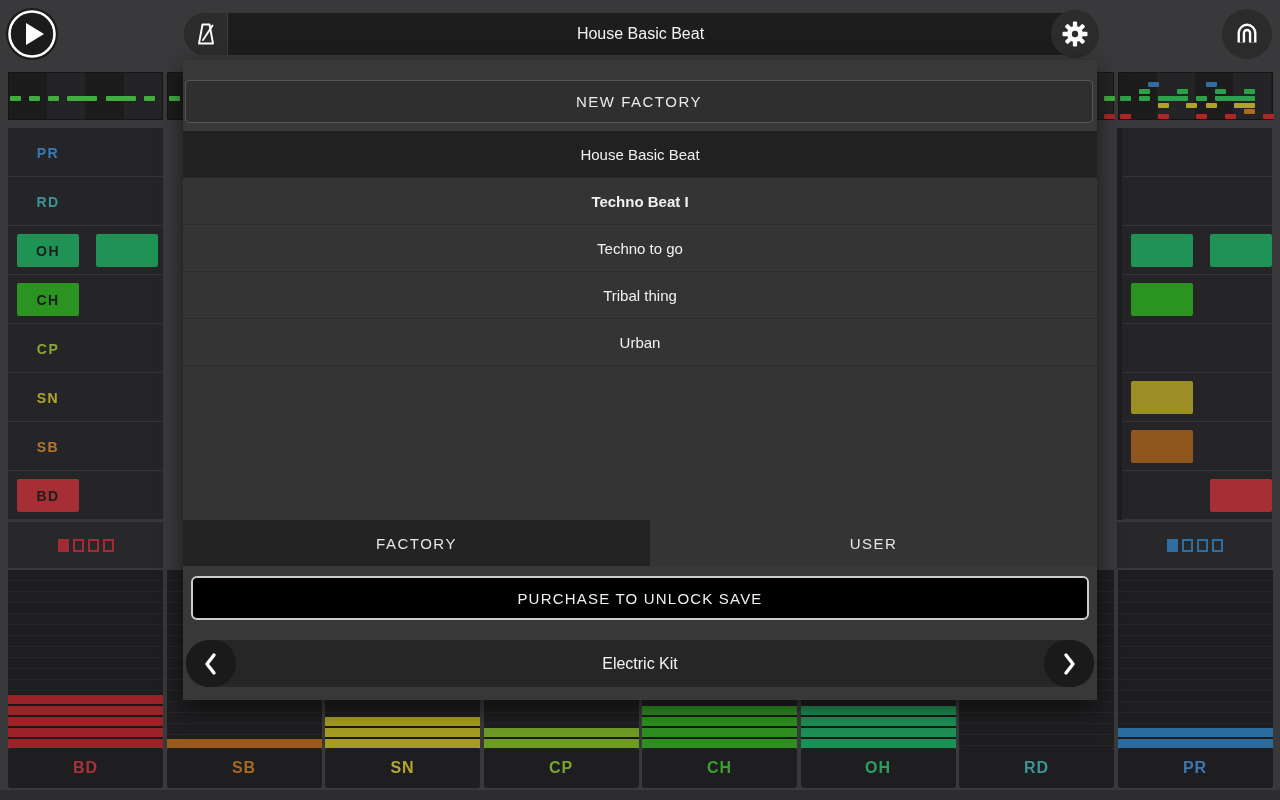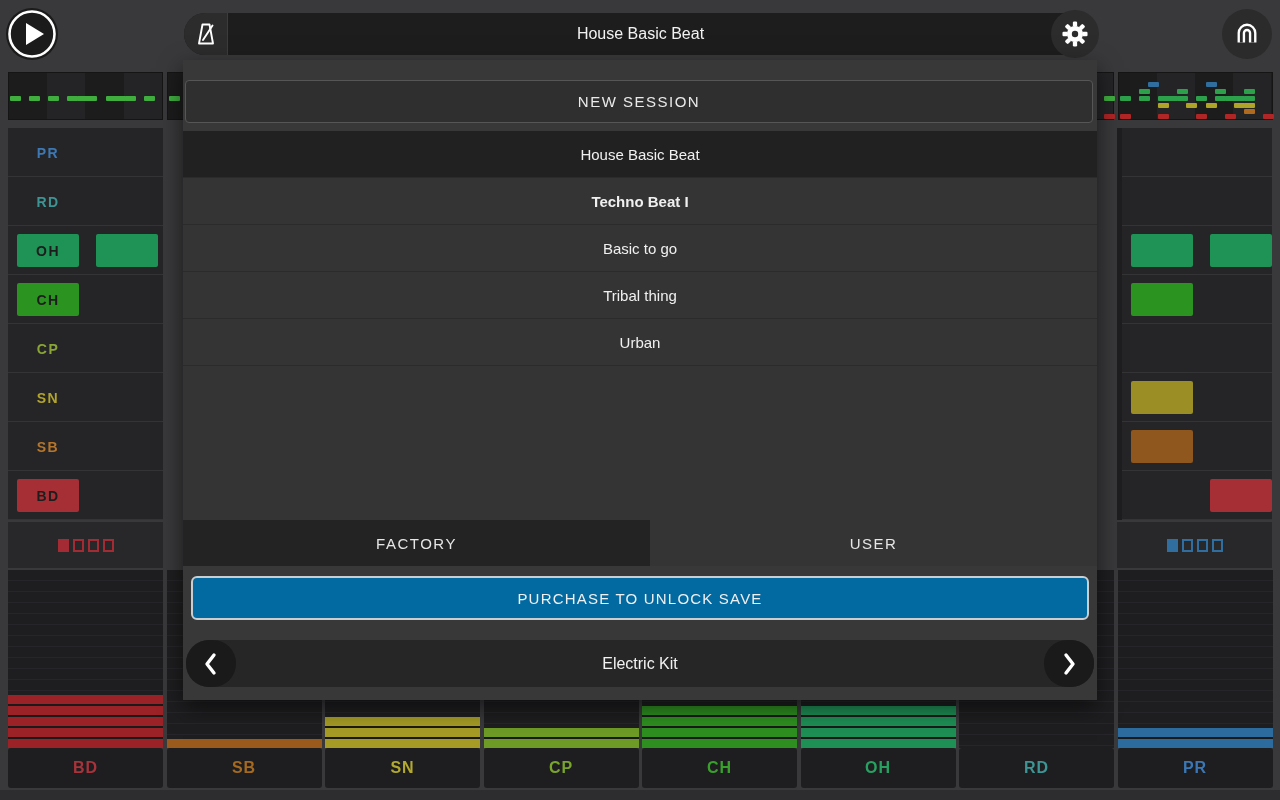--- a/index.html
+++ b/index.html
@@ -51,21 +51,21 @@
                border-radius:4px;display:flex;align-items:center;justify-content:center;font-size:15px;
                letter-spacing:1.5px;color:#eaeaea;cursor:pointer;}
   #session-list{left:0;top:71px;width:914px;height:389px;background:#343434;}
   .session-row{position:absolute;left:0;width:100%;height:47px;border-bottom:1px solid #2b2b2b;
                display:flex;align-items:center;justify-content:center;font-size:15px;color:#f0f0f0;cursor:pointer;}
   .session-row.selected{background:#212121;}
   #tab-bar{left:0;top:460px;width:914px;height:46px;background:#343434;}
   .tab{position:absolute;top:0;height:46px;display:flex;align-items:center;justify-content:center;
        font-size:15px;letter-spacing:1.5px;color:#e6e6e6;cursor:pointer;}
   .tab.active{background:#232323;}
-  #purchase-btn{left:8px;top:516px;width:898px;height:44px;background:#0369a1;border:2px solid #c9ced1;
+  #purchase-btn{left:8px;top:516px;width:898px;height:44px;background:#000000;border:2px solid #c9ced1;
                 border-radius:6px;display:flex;align-items:center;justify-content:center;font-size:15px;
                 letter-spacing:1.2px;color:#f0f0f0;cursor:pointer;}
   #kit-selector{left:3px;top:580px;width:908px;height:47px;background:#262626;border-radius:23px;}
   .kit-cap{position:absolute;top:0;width:50px;height:47px;background:#1a1a1a;border-radius:23px;
            display:flex;align-items:center;justify-content:center;cursor:pointer;}
   #kit-name{position:absolute;left:50px;right:50px;top:0;height:47px;display:flex;align-items:center;
             justify-content:center;font-size:16px;color:#f2f2f2;}
 </style>
 </head>
 <body>
@@ -328,25 +328,25 @@
       <div class="abs fader-col" style="left: 959px; width: 155px;"></div>
       <div class="abs fader-label-cell" style="left: 959px; width: 155px; color: rgb(61, 149, 149);">RD</div>
       <div class="abs fader-col" style="left: 1117.5px; width: 155px;">
         <div class="fader-fill" style="height: 20px; background: repeating-linear-gradient(to top, rgb(44, 107, 158) 0px, rgb(44, 107, 158) 9px, rgb(26, 26, 26) 9px, rgb(26, 26, 26) 11px);"></div>
       </div>
       <div class="abs fader-label-cell" style="left: 1117.5px; width: 155px; color: rgb(59, 119, 181);">PR</div>
     </div>
   <div class="abs" id="bottom-strip"></div>
 
   <div class="abs" id="modal">
-    <div class="abs" id="new-session">NEW SESSION</div>
+    <div class="abs" id="new-session">NEW FACTORY</div>
     <div class="abs" id="session-list">
         <div class="session-row selected" style="top: 0px;">House Basic Beat</div>
         <div class="session-row" style="top: 47px; font-weight: bold;">Techno Beat I</div>
-        <div class="session-row" style="top: 94px;">Basic to go</div>
+        <div class="session-row" style="top: 94px;">Techno to go</div>
         <div class="session-row" style="top: 141px;">Tribal thing</div>
         <div class="session-row" style="top: 188px;">Urban</div>
       </div>
     <div class="abs" id="tab-bar">
       <div class="tab" id="tab-user" style="left:467px;width:447px;">USER</div>
       <div class="tab active" id="tab-factory" style="left:0;width:467px;">FACTORY</div>
     </div>
     <div class="abs" id="purchase-btn">PURCHASE TO UNLOCK SAVE</div>
     <div class="abs" id="kit-selector">
       <div class="kit-cap" style="left:0;">

